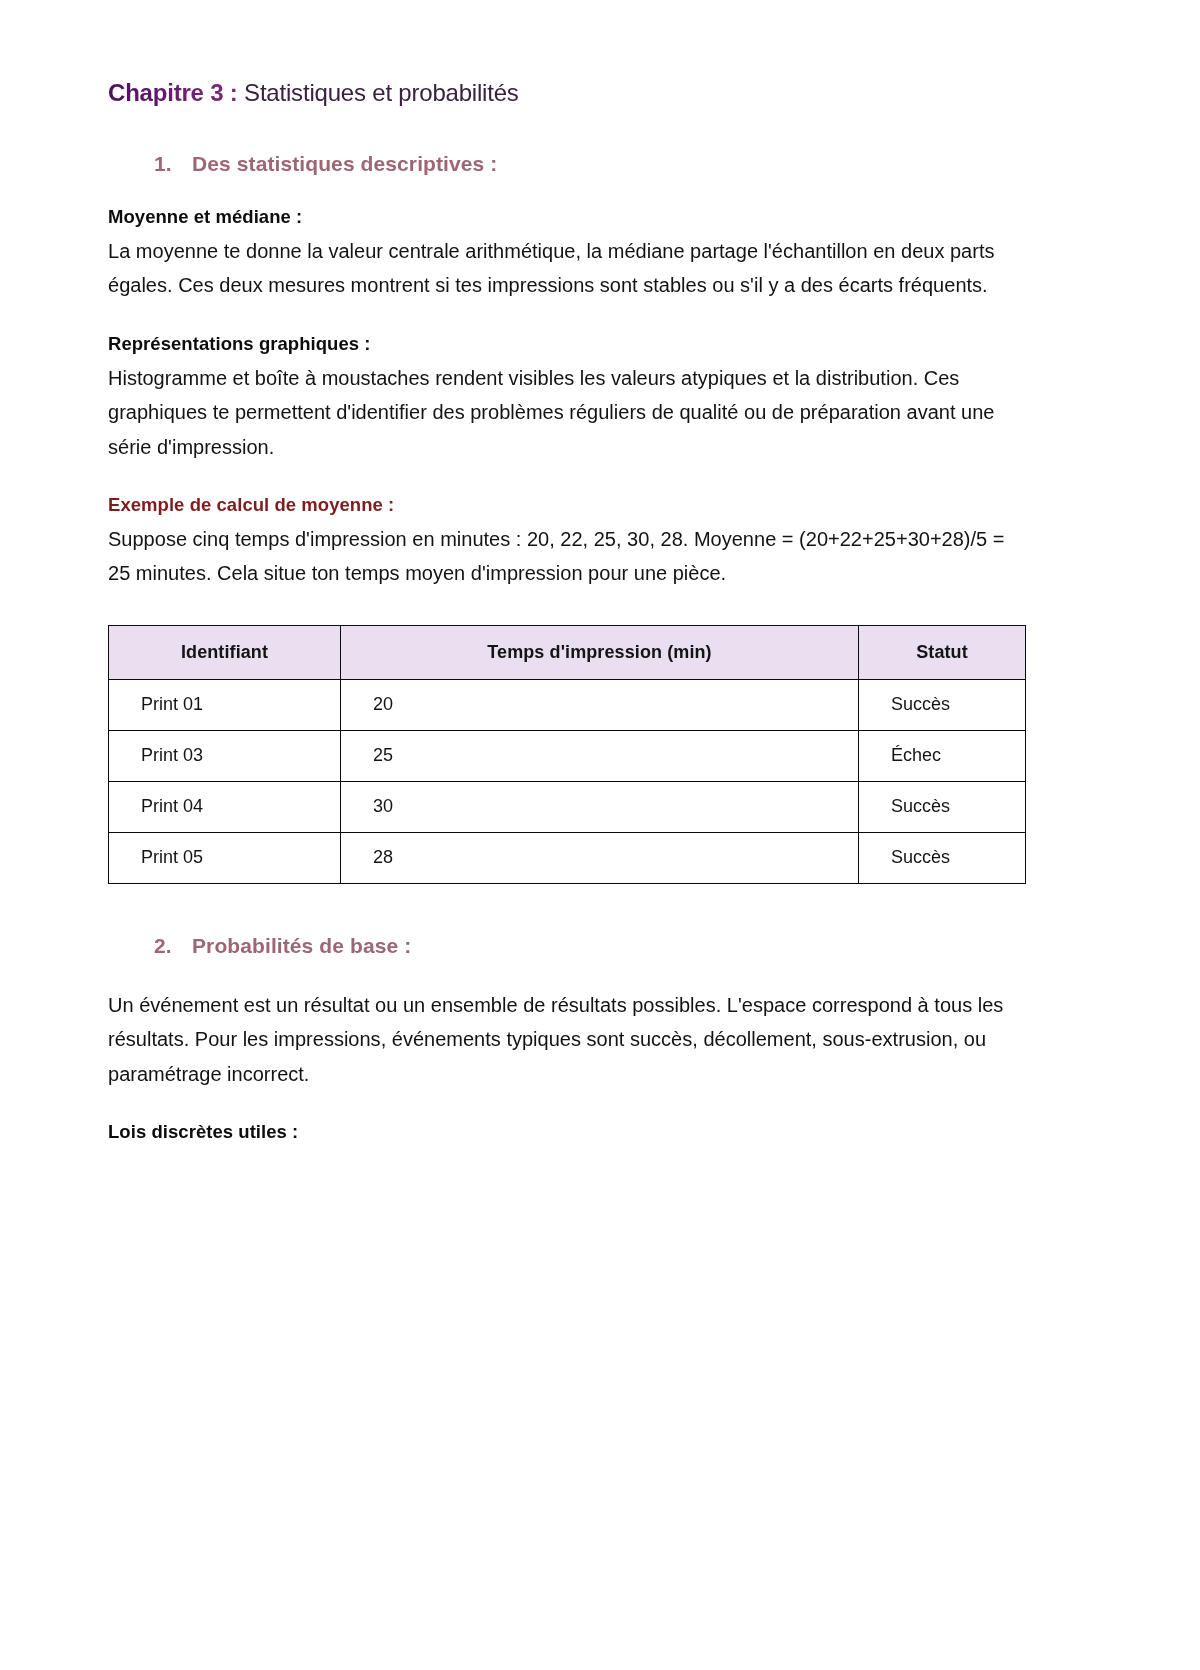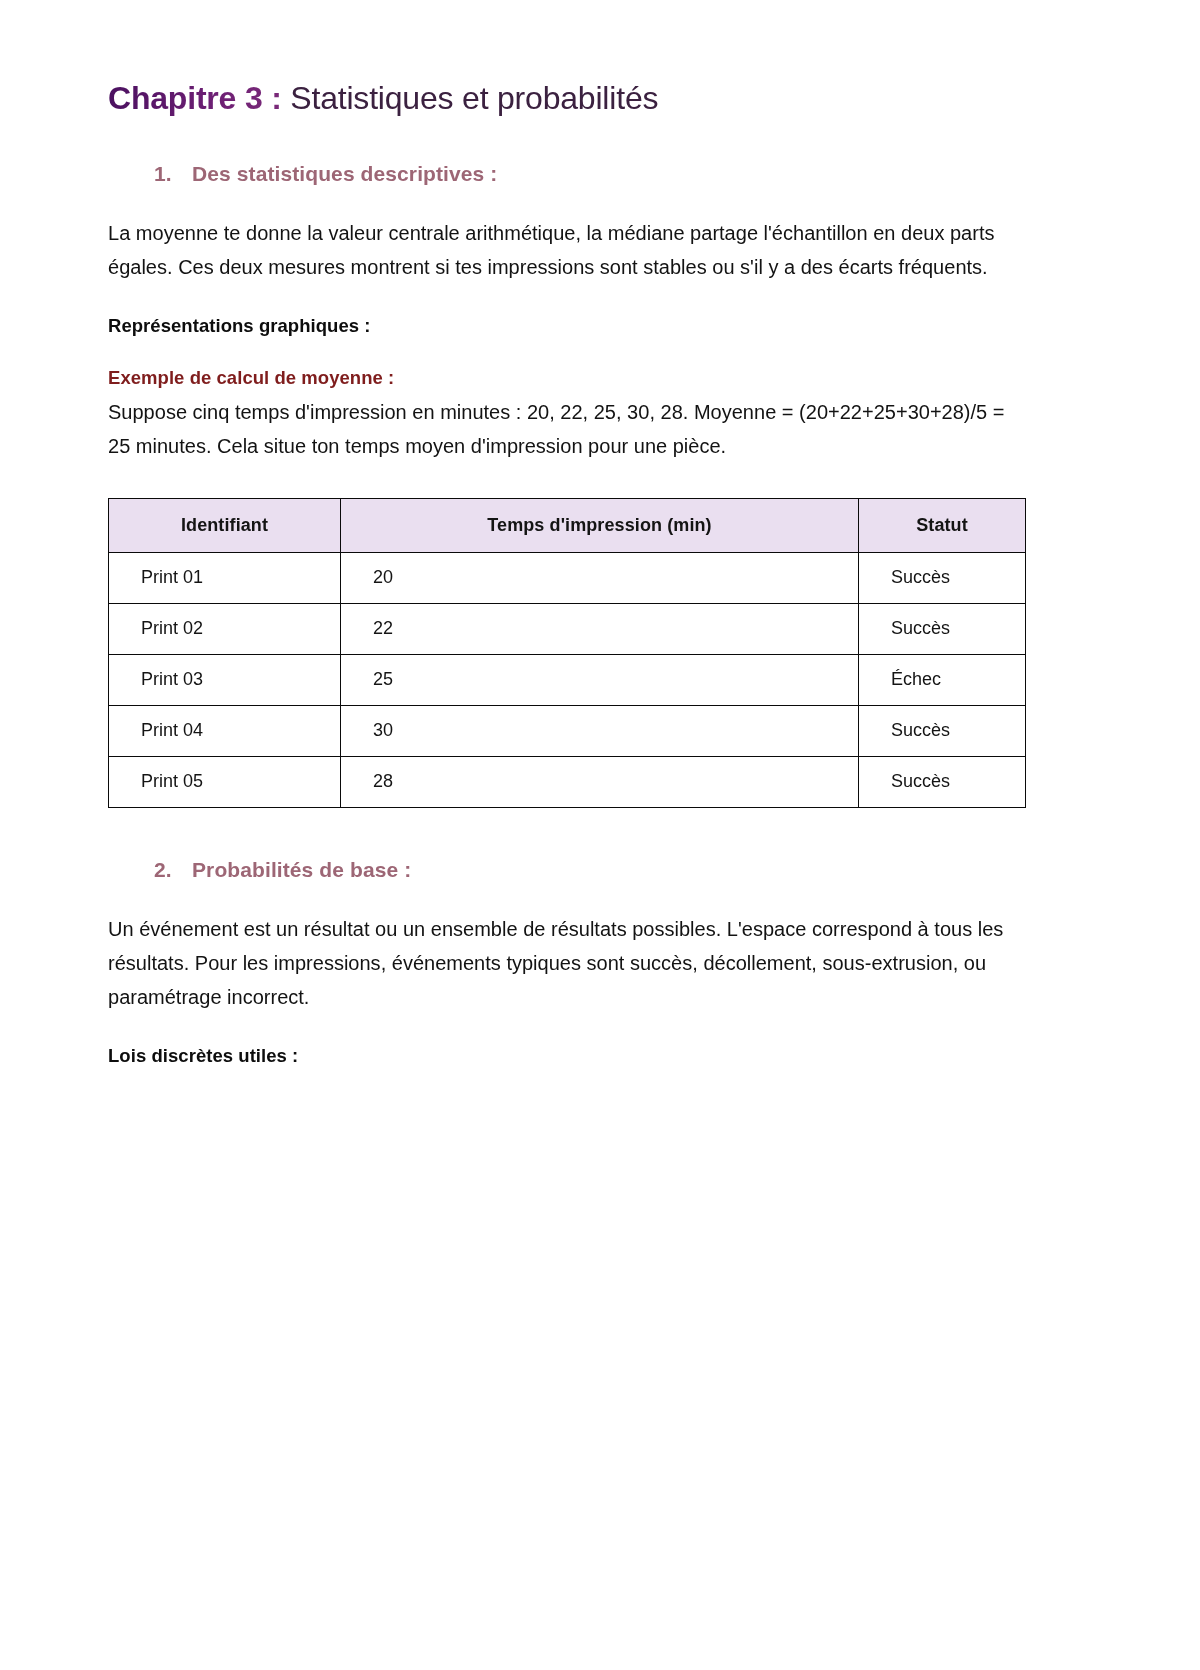--- a/index.html
+++ b/index.html
@@ -20,21 +20,21 @@
     position: relative;
     width: 1200px;
     height: 1670px;
     background: #ffffff;
     box-sizing: border-box;
     padding: 78px 175px 0 108px;
   }
 
   
   .doc-title {
-    font-size: 32px;
+    font-size: 24px;
     line-height: 1.25;
     margin: 0 0 0 0;
     font-weight: 400;
     letter-spacing: -0.2px;
     white-space: nowrap;
   }
   .doc-title .chapter-strong {
     font-weight: 700;
     color: #5c1a6e;
     background: linear-gradient(90deg, #4b1160 0%, #6d1f74 60%, #7a2a79 100%);
@@ -120,26 +120,28 @@
   <h1 class="doc-title">
     <span class="chapter-strong">Chapitre 3 :</span><span class="chapter-rest"> Statistiques et probabilités</span>
   </h1>
 
   <div class="section-heading">
     <span class="sec-num">1.</span>
     <span>Des statistiques descriptives :</span>
   </div>
 
   <div class="block">
+    <p class="sub-heading">Moyenne et médiane :</p>
     <p class="body-text">La moyenne te donne la valeur centrale arithmétique, la médiane partage l'échantillon en deux parts égales. Ces deux mesures montrent si tes impressions sont stables ou s'il y a des écarts fréquents.</p>
   </div>
 
 
   <div class="block">
     <p class="sub-heading">Représentations graphiques :</p>
+    <p class="body-text">Histogramme et boîte à moustaches rendent visibles les valeurs atypiques et la distribution. Ces graphiques te permettent d'identifier des problèmes réguliers de qualité ou de préparation avant une série d'impression.</p>
   </div>
 
   <div class="block">
     <p class="sub-heading accent-green">Exemple de calcul de moyenne :</p>
     <p class="body-text">Suppose cinq temps d'impression en minutes : 20, 22, 25, 30, 28. Moyenne = (20+22+25+30+28)/5 = 25 minutes. Cela situe ton temps moyen d'impression pour une pièce.</p>
   </div>
 
   <table class="data-table">
     <colgroup>
       <col class="col-id">
@@ -150,25 +152,20 @@
       <tr>
         <th>Identifiant</th>
         <th>Temps d'impression (min)</th>
         <th>Statut</th>
       </tr>
     </thead>
     <tbody>
       <tr>
         <td>Print 01</td>
         <td>20</td>
-        <td>Succès</td>
-      </tr>
-      <tr>
-        <td>Print 02</td>
-        <td>22</td>
         <td>Succès</td>
       </tr>
       <tr>
         <td>Print 03</td>
         <td>25</td>
         <td>Échec</td>
       </tr>
       <tr>
         <td>Print 04</td>
         <td>30</td>

